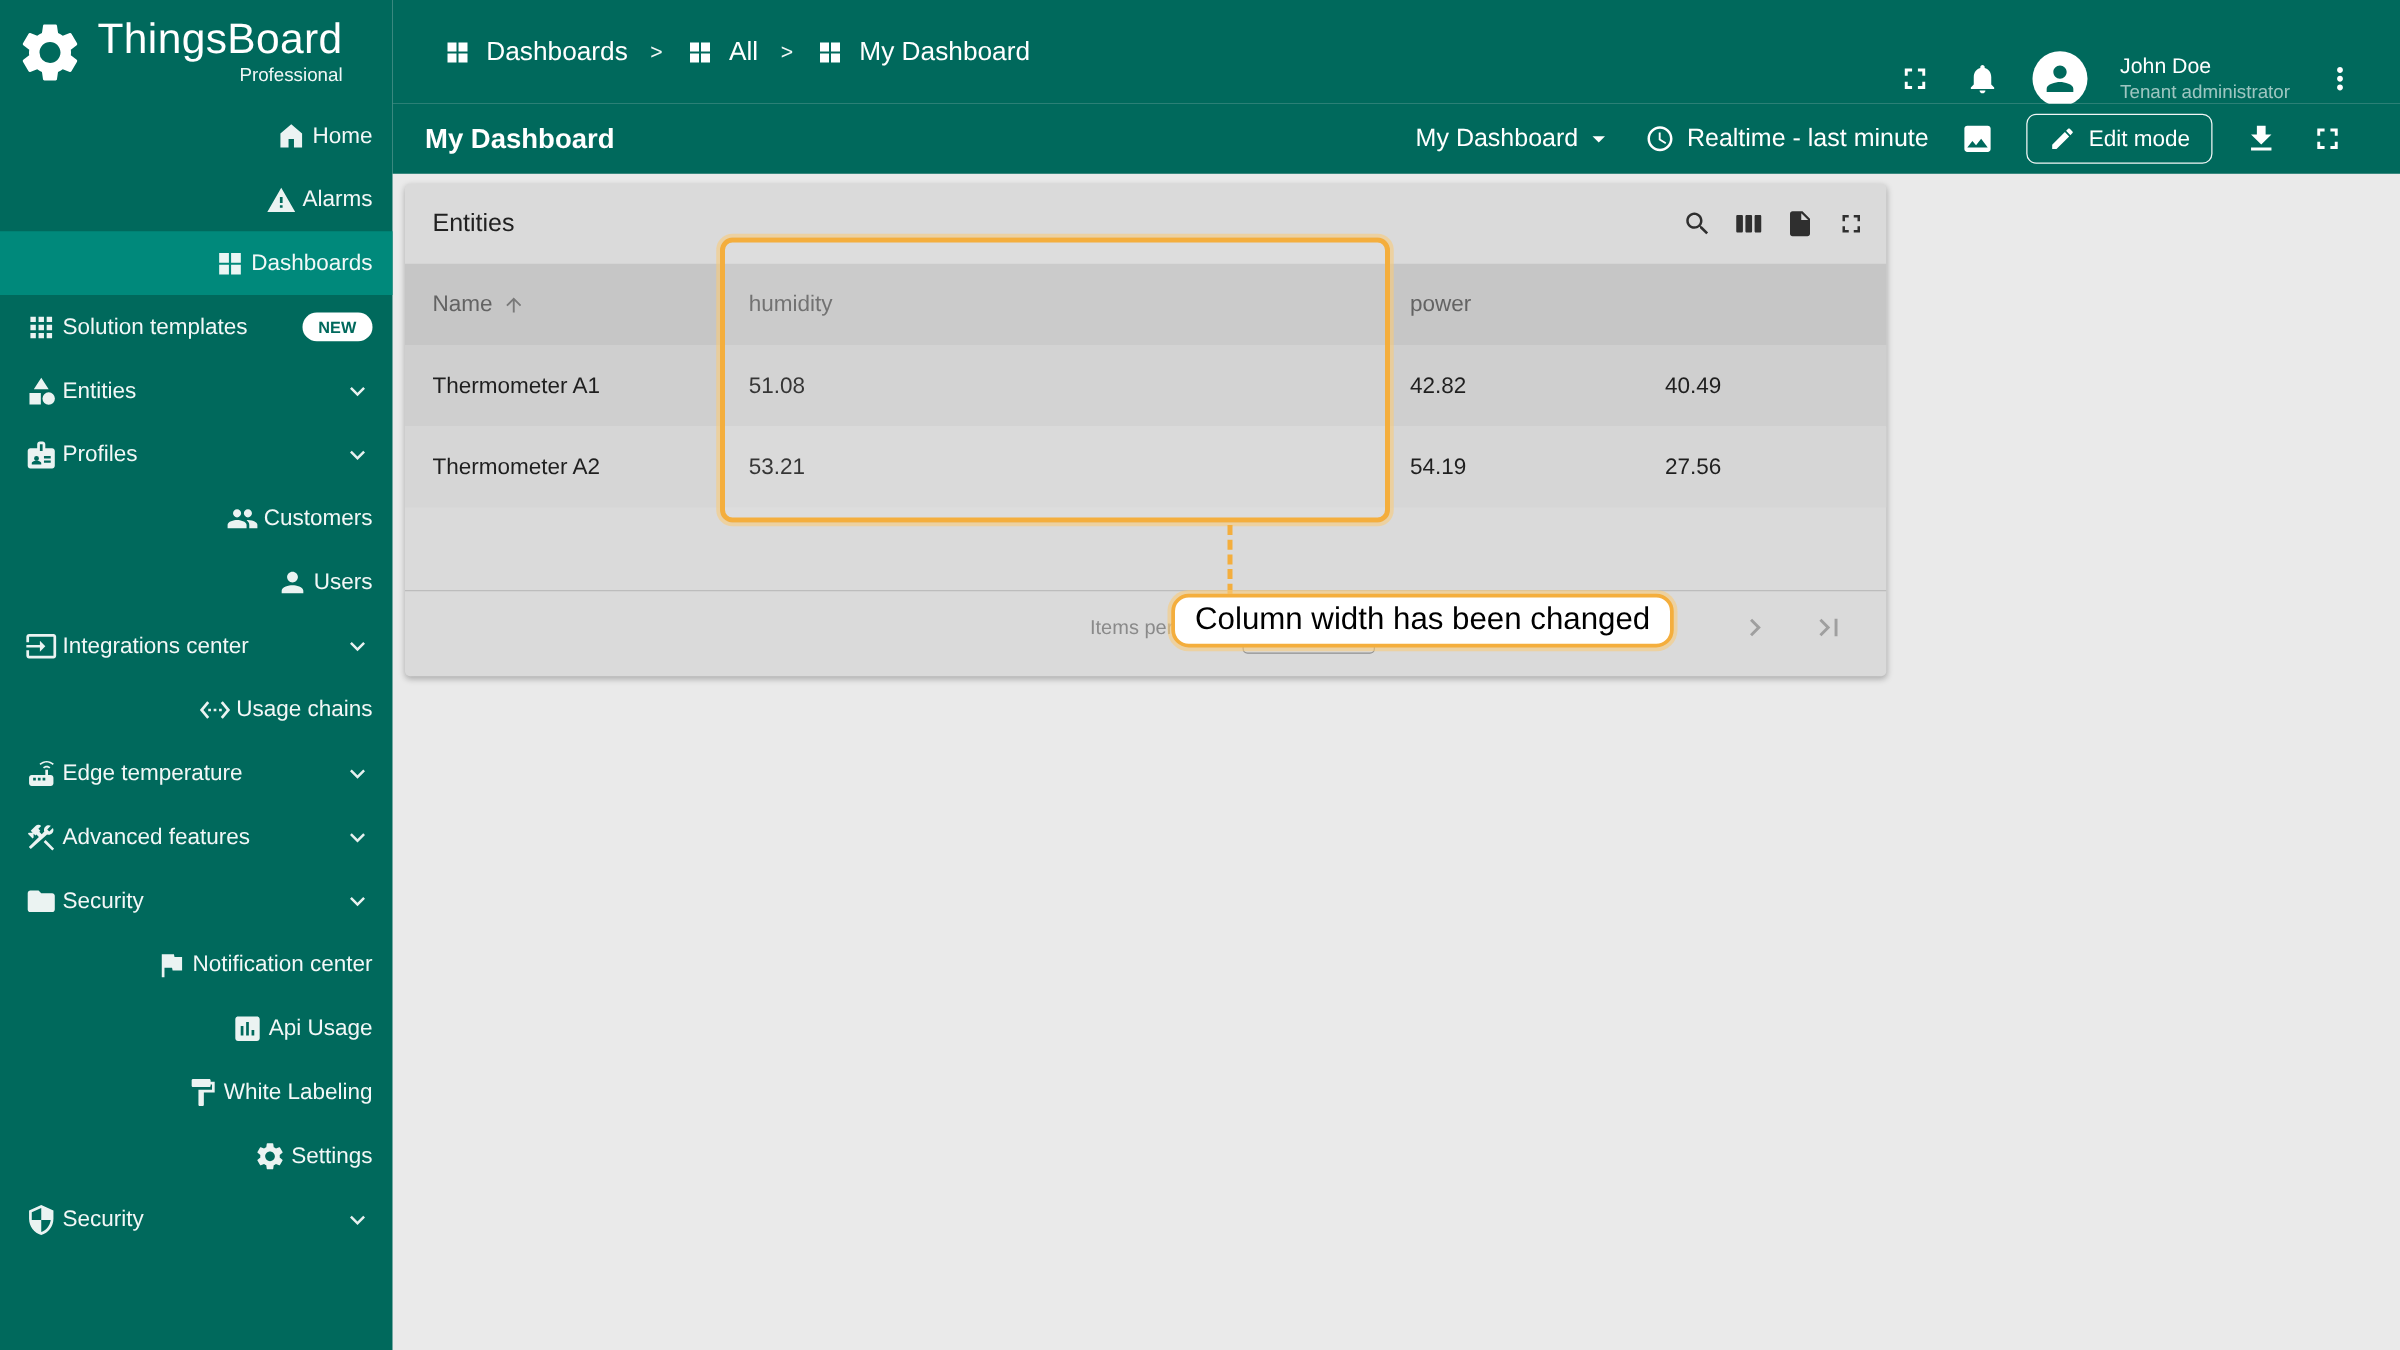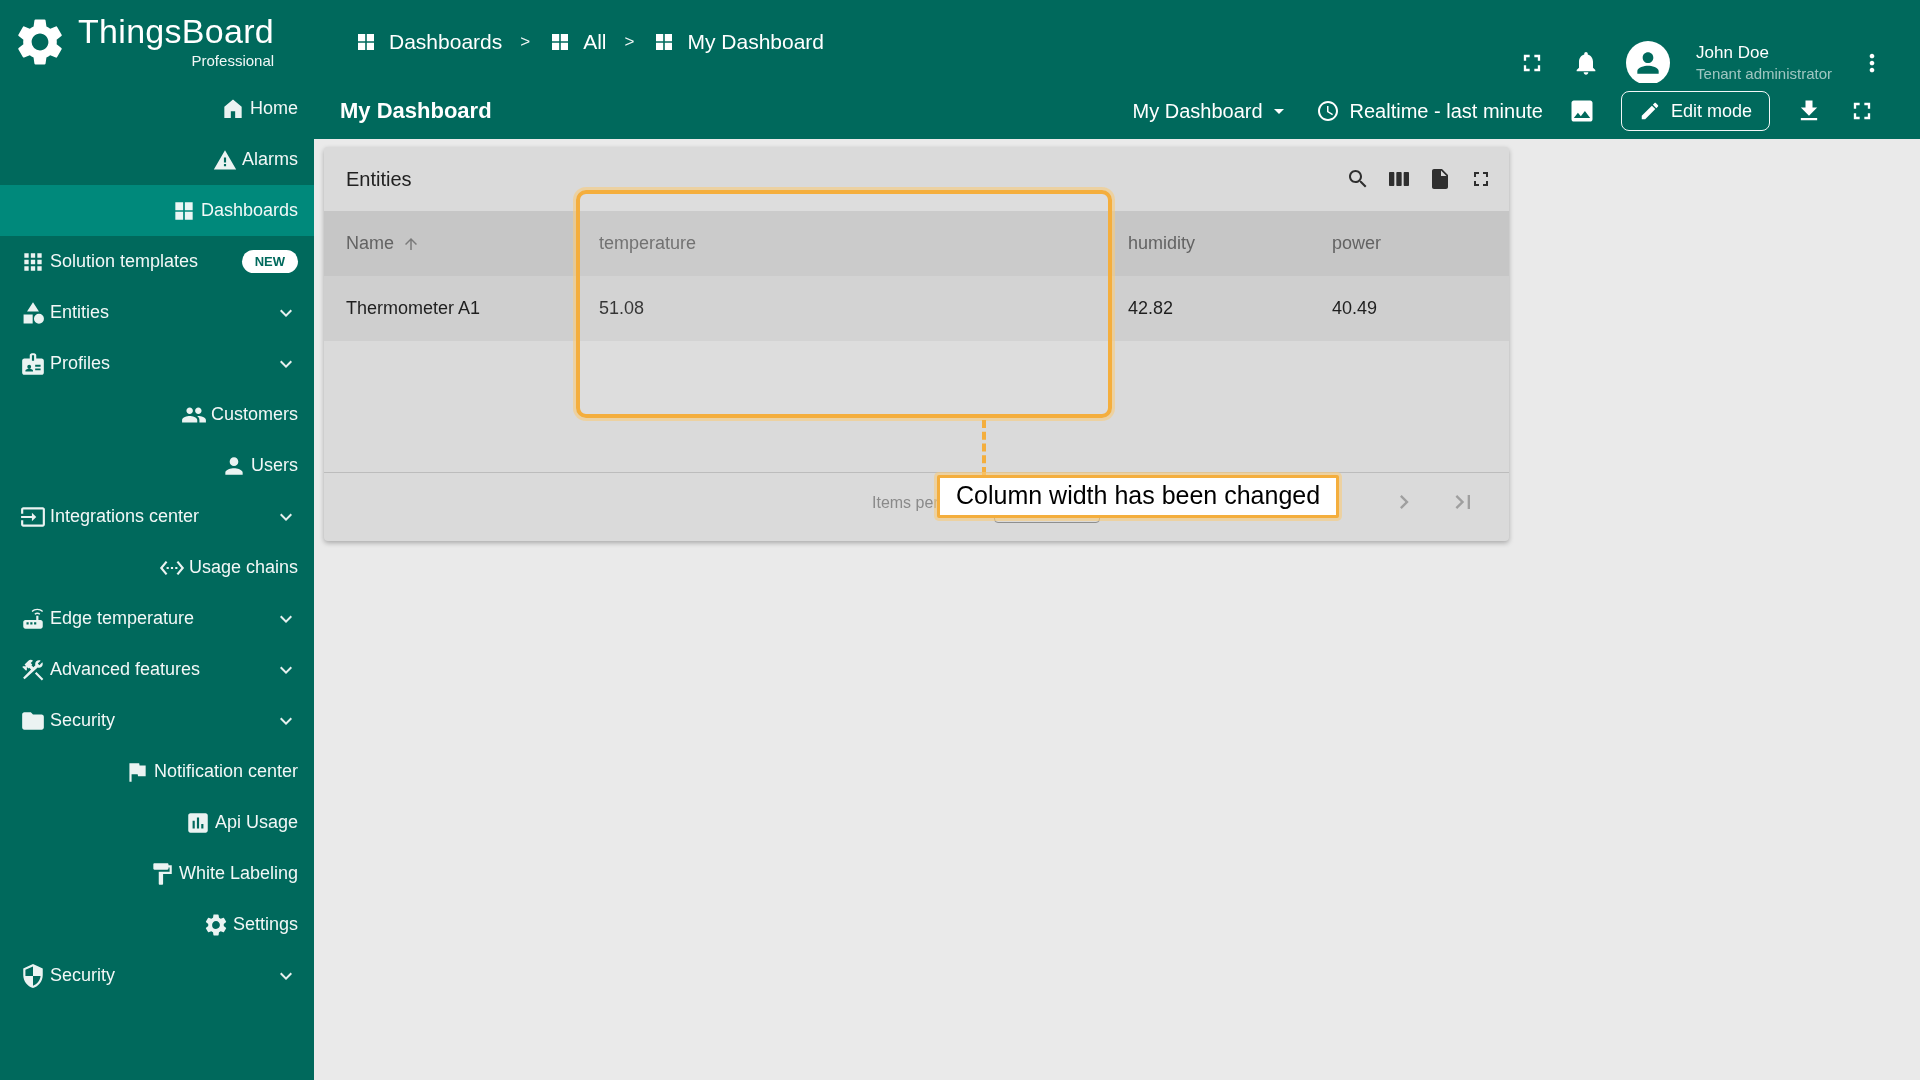--- a/index.html
+++ b/index.html
@@ -80,21 +80,21 @@
                border-radius:4px; cursor:pointer; }
   .pg-btn { position:absolute; top:15px; color:#9f9f9f; cursor:pointer; }
   .pg-next { left:1066px; } .pg-last { left:1125px; }
 
   
   .highlight-rect { position:absolute; left:262px; top:51px; width:536px; height:228px; border:4px solid #F4AE3D;
                     border-radius:10px; background:rgba(255,255,255,.10);
                     box-shadow:0 0 0 3px rgba(248,203,123,.6); z-index:5; pointer-events:none; }
   .connector { position:absolute; left:668px; top:281px; height:55px; width:0; border-left:4px dashed #F4AE3D; z-index:5; }
   .callout { position:absolute; left:623px; top:336px; padding:3px 16px 5px; background:#fff; border:3px solid #F4AE3D;
-             border-radius:2px; font-size:25px; color:#000; z-index:6; white-space:nowrap;
+             border-radius:14px; font-size:25px; color:#000; z-index:6; white-space:nowrap;
              box-shadow:0 0 0 3px rgba(248,203,123,.6); }
 </style>
 </head>
 <body>
 
 <div class="app">
 
   <aside class="sidebar">
     <div class="logo">
       <span class="logo-gear">
@@ -429,36 +429,39 @@
       <div class="table-head">
         <span class="th">
           <span>Name</span>
           <span class="sort-icon">
               <svg viewBox="0 0 24 24">
                 <path d="M4 12l1.41 1.41L11 7.83V20h2V7.83l5.58 5.59L20 12l-8-8z"></path>
               </svg>
             </span>
         </span>
         <span class="th">
-            <span>temperature</span>
-          </span>
-        <span class="th">
             <span>humidity</span>
           </span>
         <span class="th">
             <span>power</span>
           </span>
       </div>
 
       <div class="trow r1">
         <span class="td">Thermometer A1</span>
         <span class="td">51.08</span>
         <span class="td">42.82</span>
         <span class="td">40.49</span>
       </div>
+      <div class="trow r2">
+        <span class="td">Thermometer A2</span>
+        <span class="td">53.21</span>
+        <span class="td">54.19</span>
+        <span class="td">27.56</span>
+      </div>
 
       <div class="widget-footer">
         <span class="items-label">Items per page:</span>
         <span class="pp-select"></span>
         <span class="pg-btn pg-next i28">
             <svg viewBox="0 0 24 24">
               <path d="M10 6 8.59 7.41 13.17 12l-4.58 4.59L10 18l6-6z"></path>
             </svg>
           </span>
         <span class="pg-btn pg-last i28">

